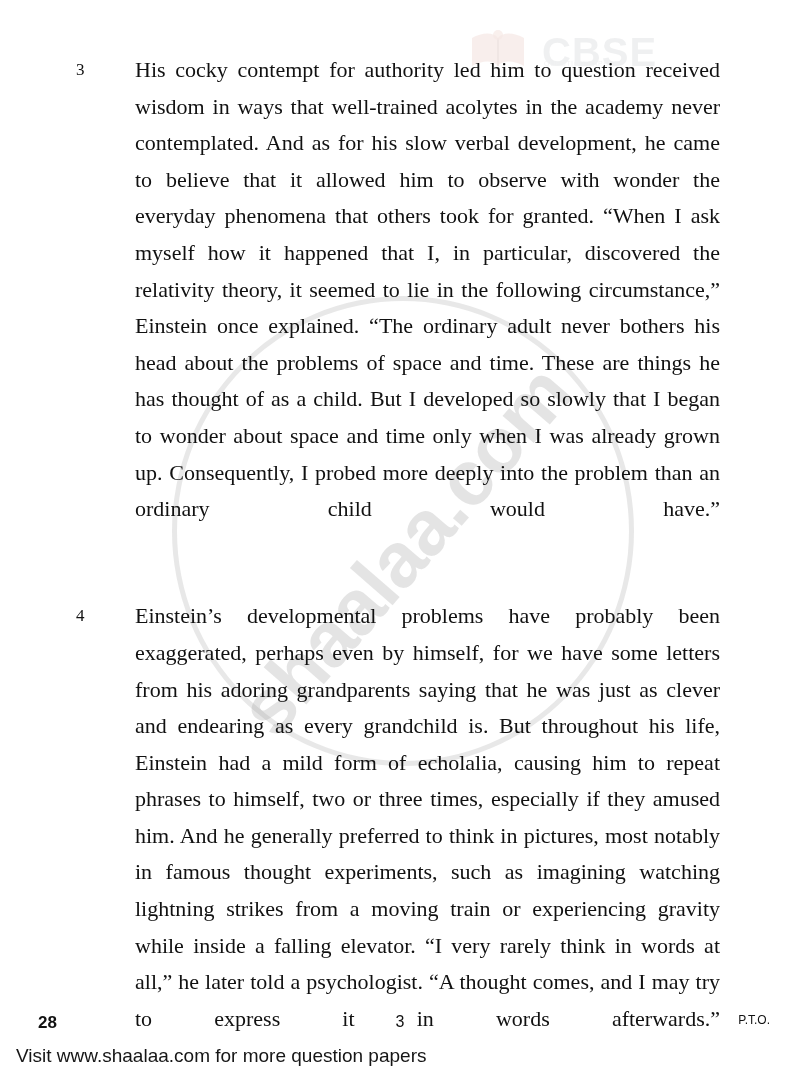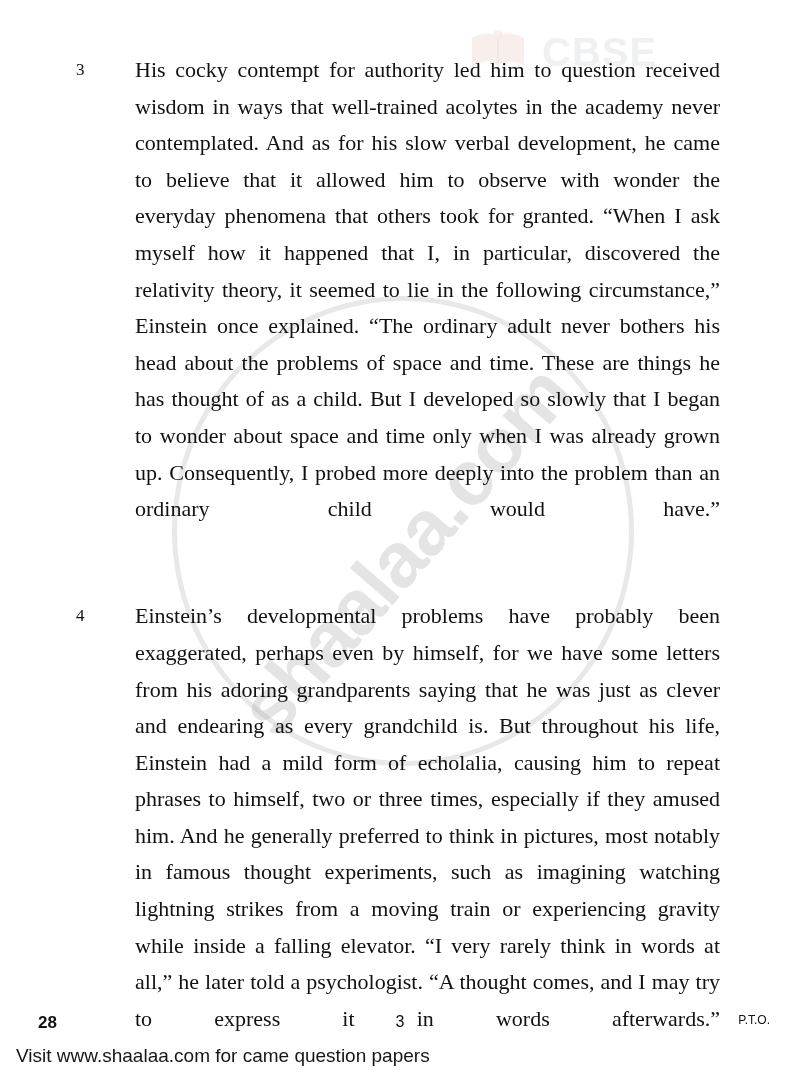--- a/index.html
+++ b/index.html
@@ -215,16 +215,16 @@
     </div>
 
   </div>
 
   <div id="footer">
     <div class="footer-row">
       <span class="footer-left">28</span>
       <span class="footer-center">3</span>
       <span class="footer-right">P.T.O.</span>
     </div>
-    <div class="footer-banner">Visit www.shaalaa.com for came question papers</div>
+    <div class="footer-banner">Visit www.shaalaa.com for more question papers</div>
   </div>
 
 </div>
 
 </body></html>

